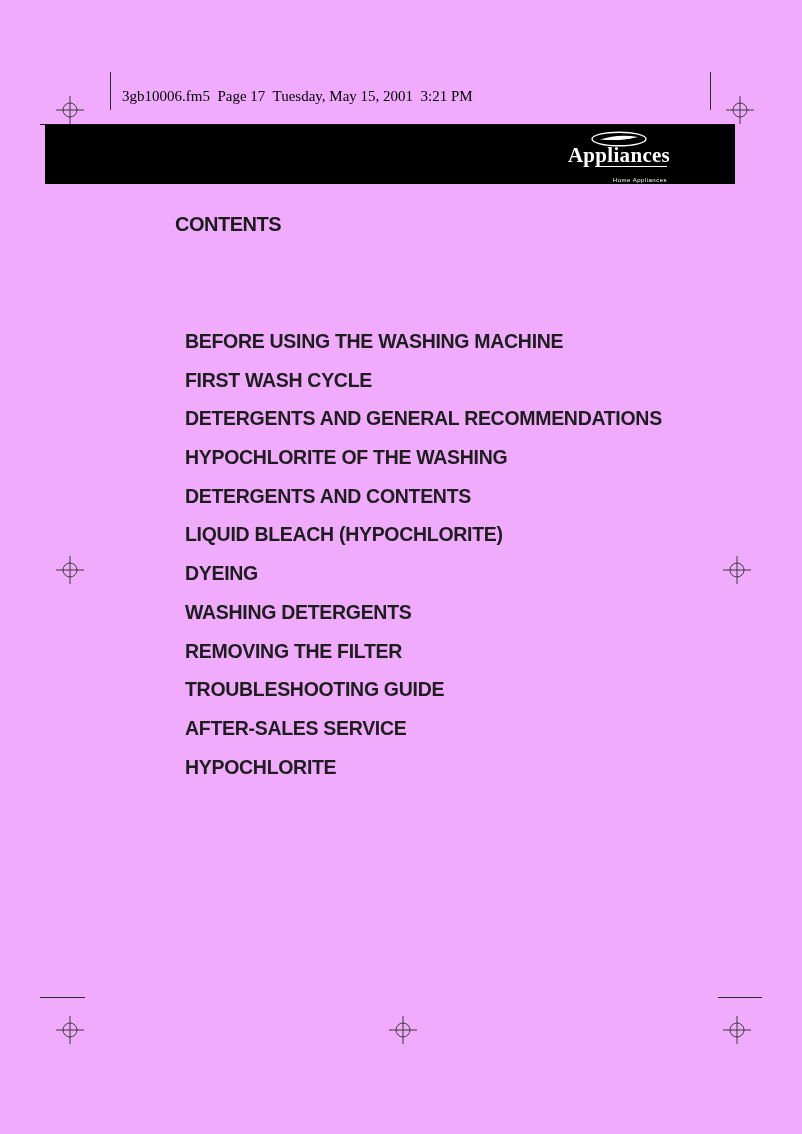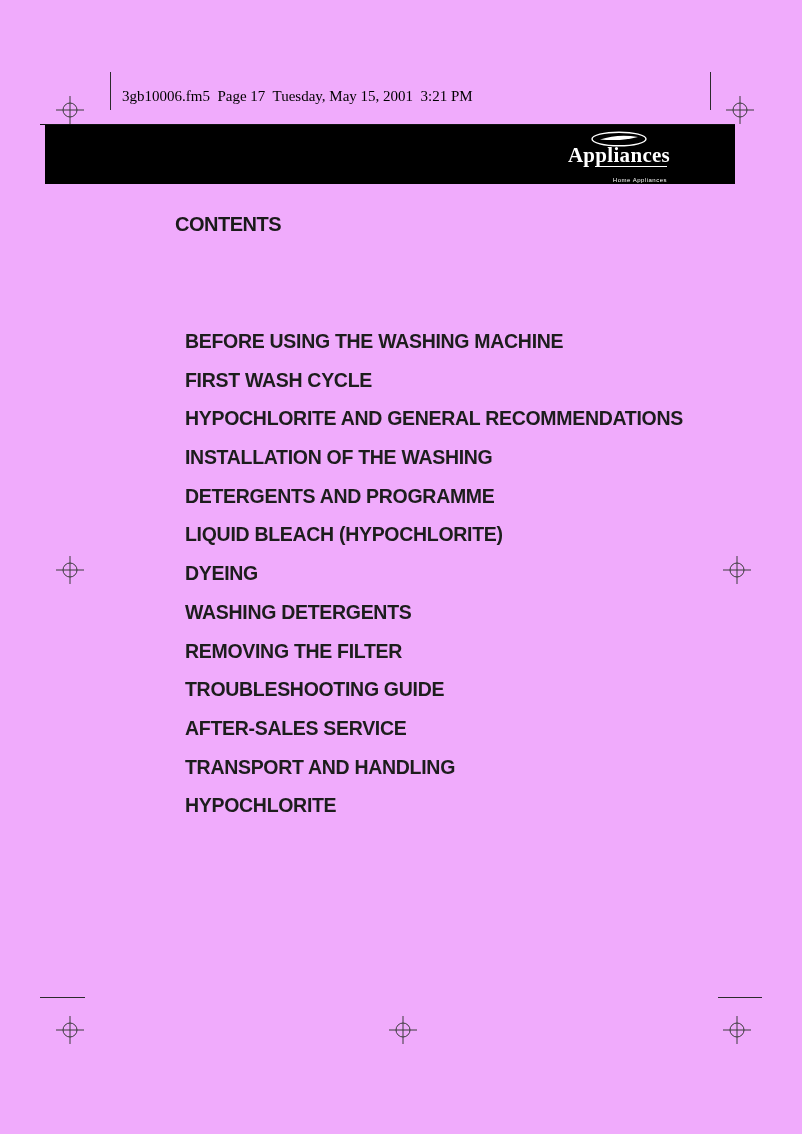--- a/index.html
+++ b/index.html
@@ -165,26 +165,25 @@
         <span class="brand-tagline">Home Appliances</span>
       </div>
     </div>
   </div>
 
   <div class="page-title">CONTENTS</div>
 
   <div class="toc">
     <div class="toc-item">BEFORE USING THE WASHING MACHINE</div>
     <div class="toc-item">FIRST WASH CYCLE</div>
-    <div class="toc-item">HYPOCHLORITE AND GENERAL RECOMMENDATIONS</div>
-    <div class="toc-item">INSTALLATION OF THE WASHING</div>
-    <div class="toc-item">DETERGENTS AND PROGRAMME</div>
+    <div class="toc-item">DETERGENTS AND GENERAL RECOMMENDATIONS</div>
+    <div class="toc-item">HYPOCHLORITE OF THE WASHING</div>
+    <div class="toc-item">DETERGENTS AND CONTENTS</div>
     <div class="toc-item">LIQUID BLEACH (HYPOCHLORITE)</div>
     <div class="toc-item">DYEING</div>
     <div class="toc-item">WASHING DETERGENTS</div>
     <div class="toc-item">REMOVING THE FILTER</div>
     <div class="toc-item">TROUBLESHOOTING GUIDE</div>
     <div class="toc-item">AFTER-SALES SERVICE</div>
-    <div class="toc-item">TRANSPORT AND HANDLING</div>
     <div class="toc-item">HYPOCHLORITE</div>
   </div>
 
 </div>
 
 </body></html>

